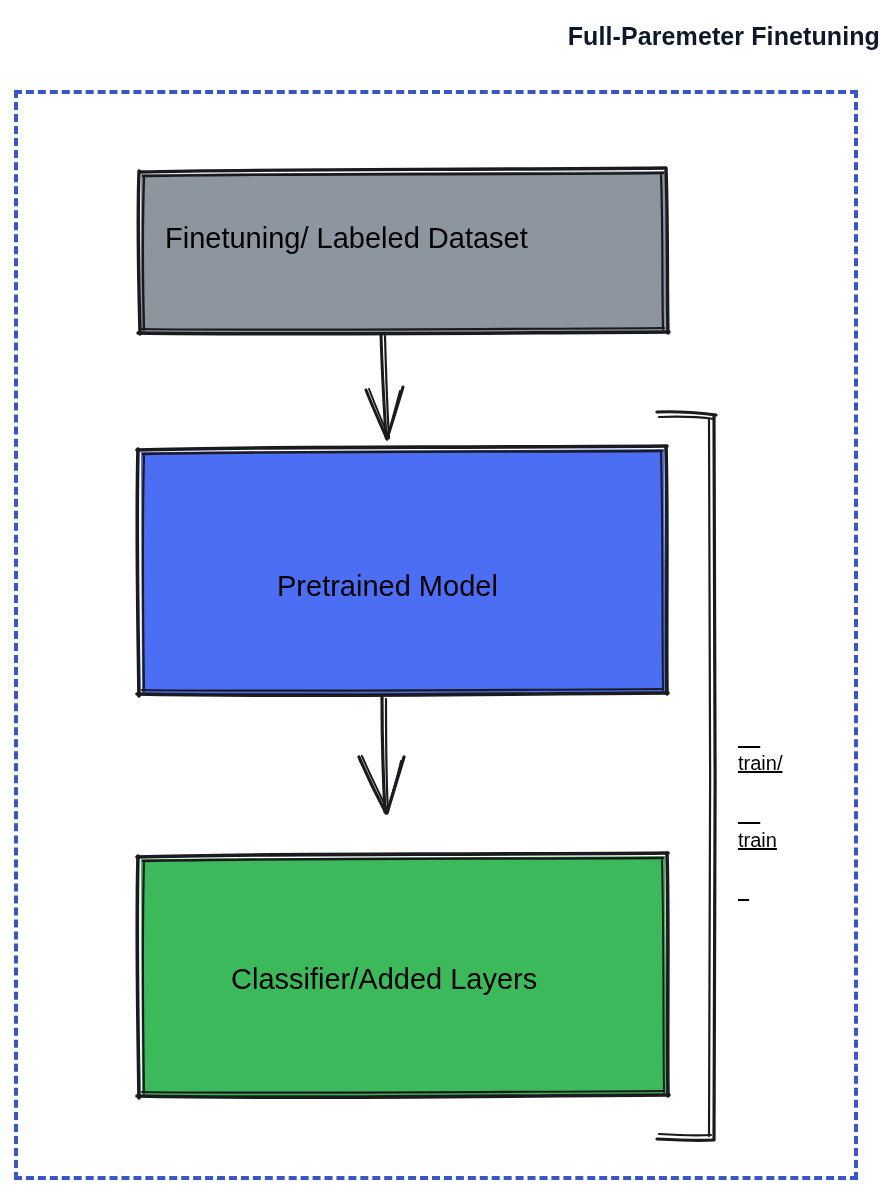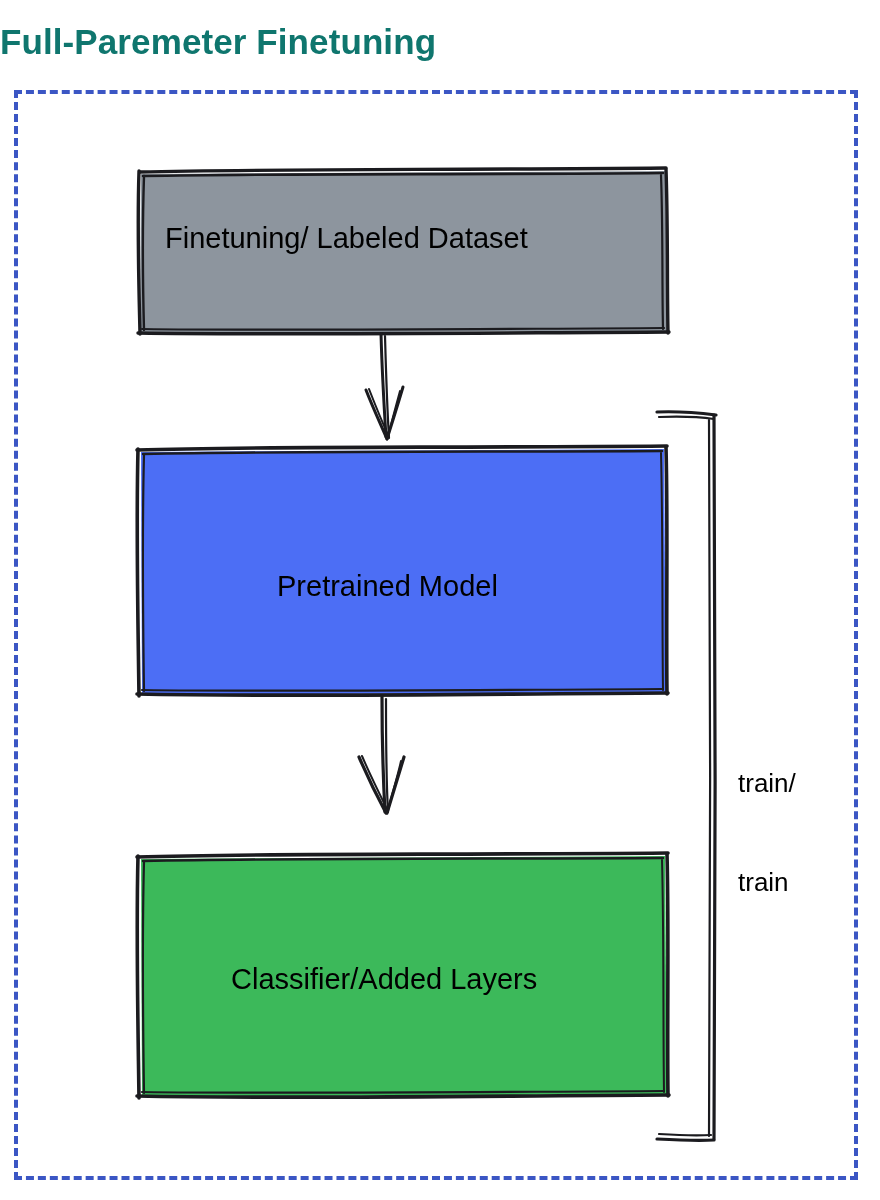--- a/index.html
+++ b/index.html
@@ -21,25 +21,25 @@
     width: 880px;
     height: 1200px;
   }
 
   
   .diagram-title {
     position: absolute;
     left: 0;
     top: 22px;
     width: 880px;
-    text-align: left;
-    font-size: 35px;
+    text-align: right;
+    font-size: 25px;
     font-weight: 700;
     letter-spacing: 0.1px;
-    color: #0f766e;
+    color: #0f172a;
     font-family: "Liberation Sans", sans-serif;
     white-space: nowrap;
   }
 
   
   .dashed-frame {
     position: absolute;
     left: 14px;
     top: 90px;
     width: 844px;
@@ -70,24 +70,25 @@
     white-space: nowrap;
     line-height: 1.15;
   }
   #label-dataset { left: 165px; top: 222px; }
   #label-pretrained { left: 277px; top: 558px; margin-top: 12px; }
   #label-classifier { left: 231px; top: 963px; }
 
   .edge-label {
     position: absolute;
     color: #000000;
-    font-size: 26px;
+    font-size: 20px;
     font-family: "Liberation Sans", sans-serif;
     line-height: 1.28;
     white-space: pre;
+    text-decoration: underline;
   }
   #label-train-update { left: 738px; top: 700px; }
 
   
   .hit {
     position: absolute;
     background: transparent;
   }
 </style>
 </head>

